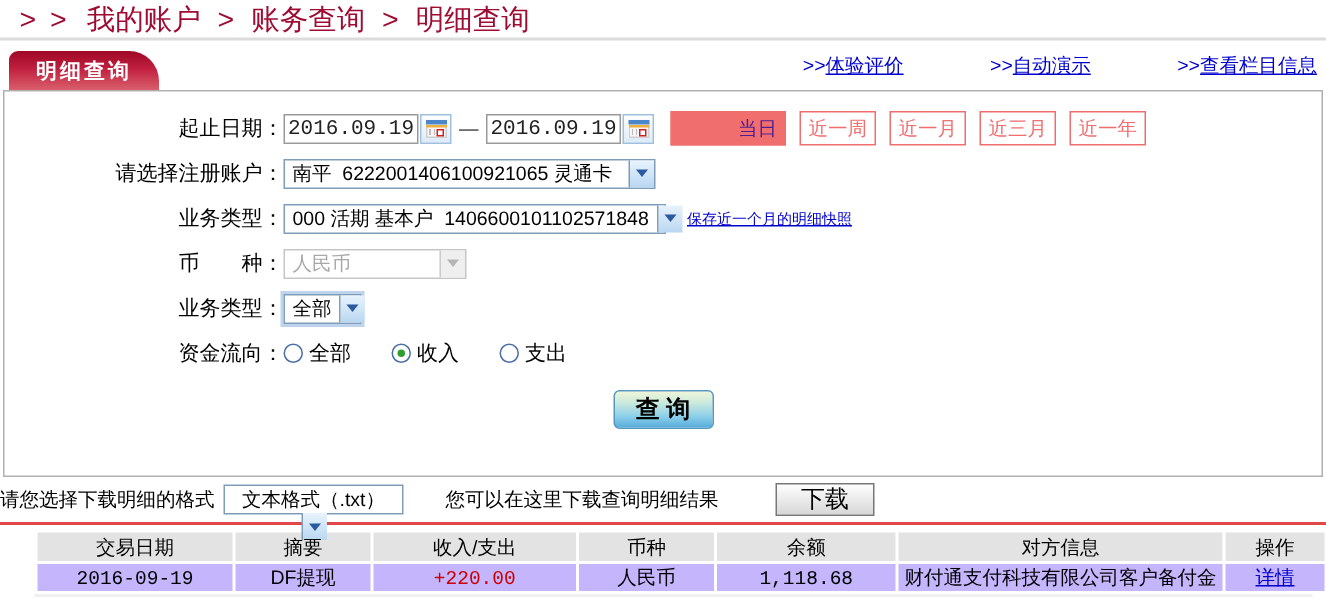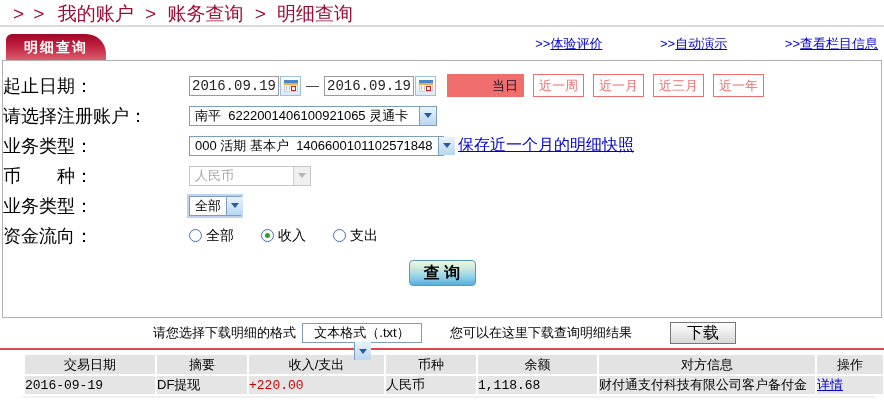--- a/index.html
+++ b/index.html
@@ -21,85 +21,85 @@
          background:linear-gradient(180deg,#9e0826 0%,#c01f3e 45%,#da5f6c 100%);
          border-radius:6px 20px 0 0; }
   .links { position:absolute; right:6px; bottom:7px; white-space:nowrap; }
   .links a { color:#0000cc; text-decoration:none; margin-left:54px; font-size:13px; }
   .links a .pfx { text-decoration:none; }
   .links a .lbl { text-decoration:underline; }
 
   
   .panel { margin:0 2px; height:258px; border:1px solid #b0b0b0; padding-top:13px; background:#fff; }
   .frow { display:flex; align-items:center; height:23px; margin-bottom:7px; }
-  .flabel { width:186px; font-size:18px; flex:none; white-space:pre; }
+  .flabel { width:186px; text-align:right; font-size:14px; flex:none; white-space:pre; }
 
   .dinput { width:90px; height:20px; border:1px solid #9a9a9a; text-align:center;
             font-family:"Liberation Mono", monospace; font-size:14px; color:#222; background:#fff; }
   .calbtn { width:21px; height:20px; border:1px solid #9ebfdd; margin-left:1px;
             background:linear-gradient(#fdfeff,#dcebf8); display:inline-flex;
             align-items:center; justify-content:center; cursor:pointer; }
   .calicon { width:14px; height:12px; background:#f6f6f6; border-top:3px solid #4a86c8;
              box-shadow:inset 0 2px 0 #f0b040, inset 0 0 0 1px #cfcfcf; position:relative; }
   .calicon::before { content:""; position:absolute; left:2px; right:2px; top:3px; height:4px;
              background-image:repeating-linear-gradient(90deg,#bdbdbd 0 1px,transparent 1px 3px); }
   .calicon::after { content:""; position:absolute; right:2px; bottom:1px; width:3px; height:3px;
              border:1px solid #cc2222; background:#fff; }
   .dsep { margin:0 5px; color:#333; }
 
   .qbtn { display:inline-block; height:23px; line-height:21px; padding:0 5px; margin-left:9px;
           border:1px solid #f06e6e; color:#f06e6e; background:#fff; font-size:13px; cursor:pointer; }
-  .qbtn.active { background:#f06e6e; color:#0f172a;padding-left:44px; }
+  .qbtn.active { background:#f06e6e; color:#4c1d95;padding-left:44px; }
   .qbtn.first { margin-left:11px; }
 
   
   .sel { display:inline-flex; align-items:center; height:20px; border:1px solid #7f9db9;
          background:#fff; cursor:pointer; }
   .sel .txt { padding:0 5px; font-size:13px; white-space:pre; flex:1; }
   .sel .arr { width:17px; height:18px; flex:none; border-left:1px solid #7f9db9;
               background:linear-gradient(#e8f3fd,#b9d7f1); display:flex; align-items:center;
               justify-content:center; }
   .sel .arr i { width:0; height:0; border-left:4px solid transparent; border-right:4px solid transparent;
                 border-top:5px solid #2b5aa0; }
   .sel.focus { box-shadow:0 0 0 2px #bdd4ec; }
   .sel.disabled { border-color:#c6c6c6; cursor:default; }
   .sel.disabled .txt { color:#a8a8a8; }
   .sel.disabled .arr { background:#efefef; border-left-color:#cccccc; }
   .sel.disabled .arr i { border-top-color:#b5b5b5; }
 
-  .inline-link { color:#0000cc; text-decoration:underline; margin-left:14px; font-size:16px; }
+  .inline-link { color:#0000cc; text-decoration:underline; margin-left:14px; font-size:10px; }
 
   
   .ropt { display:inline-flex; align-items:center; margin-right:27px; font-size:14px; cursor:pointer; }
   .radio { width:13px; height:13px; border:1px solid #527; border:1px solid #4a6fa5; border-radius:50%;
            background:#fff; display:inline-block; margin-right:4px; position:relative; }
   .radio.checked::after { content:""; position:absolute; left:3px; top:3px; width:5px; height:5px;
            border-radius:50%; background:#2f9e2f; }
 
   .querybtn { display:block; margin:13px auto 0; width:67px; height:26px; font-size:16px;
           font-weight:bold; color:#000; font-family:"Liberation Sans",sans-serif;
           border:1px solid #5598c0; border-radius:4px; cursor:pointer;
           background:linear-gradient(180deg,#eff6d9 0%,#cdeadd 30%,#8ed0ea 68%,#57addc 100%); }
 
   
-  .dlrow { height:30px; display:flex; align-items:center; padding-left:153px; }
+  .dlrow { height:30px; display:flex; align-items:center; }
   .dlrow .dlabel { font-size:13px; }
   .dlrow .sel { margin-left:6px;flex-direction:column; }
   .dlhint { margin-left:28px; font-size:13px; }
   .dlbtn { margin-left:38px; width:66px; height:22px; border:1px solid #777;
            background:linear-gradient(#fefefe,#d7d7d7); font-size:16px; cursor:pointer;
            font-family:"Liberation Sans",sans-serif; }
 
   .redline { height:2px; background:#e04848; }
 
   
   .tbl { margin:3px 0 0 23px; width:852px; border-collapse:separate; border-spacing:2px;
          font-size:13px; table-layout:fixed; }
   .tbl th { background:#e3e3e3; font-weight:normal; height:19px; text-align:center; }
-  .tbl td { background:#e5e5e5; height:18px; }
+  .tbl td { background:#c4b5fd; height:18px; text-align:center; }
   .c1{width:130px}.c2{width:90px}.c3{width:135px}.c4{width:90px}.c5{width:119px}.c6{width:216px}.c7{width:66px}
   .num { font-family:"Liberation Mono", monospace; font-size:13px; }
   .red { color:#cc0000; }
   .detail-link { color:#0000cc; text-decoration:underline; }
   .nextrow-strip { height:2px; background:#f0f0f0; margin:0 0 0 23px; width:852px; }
 </style>
 </head>
 <body>
 
 <div class="page">

